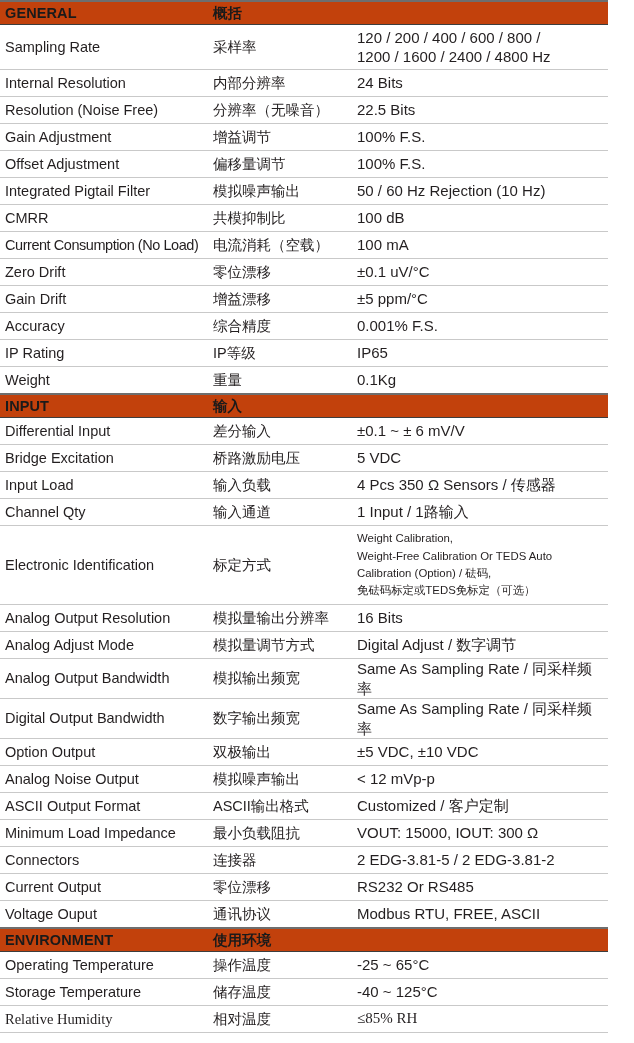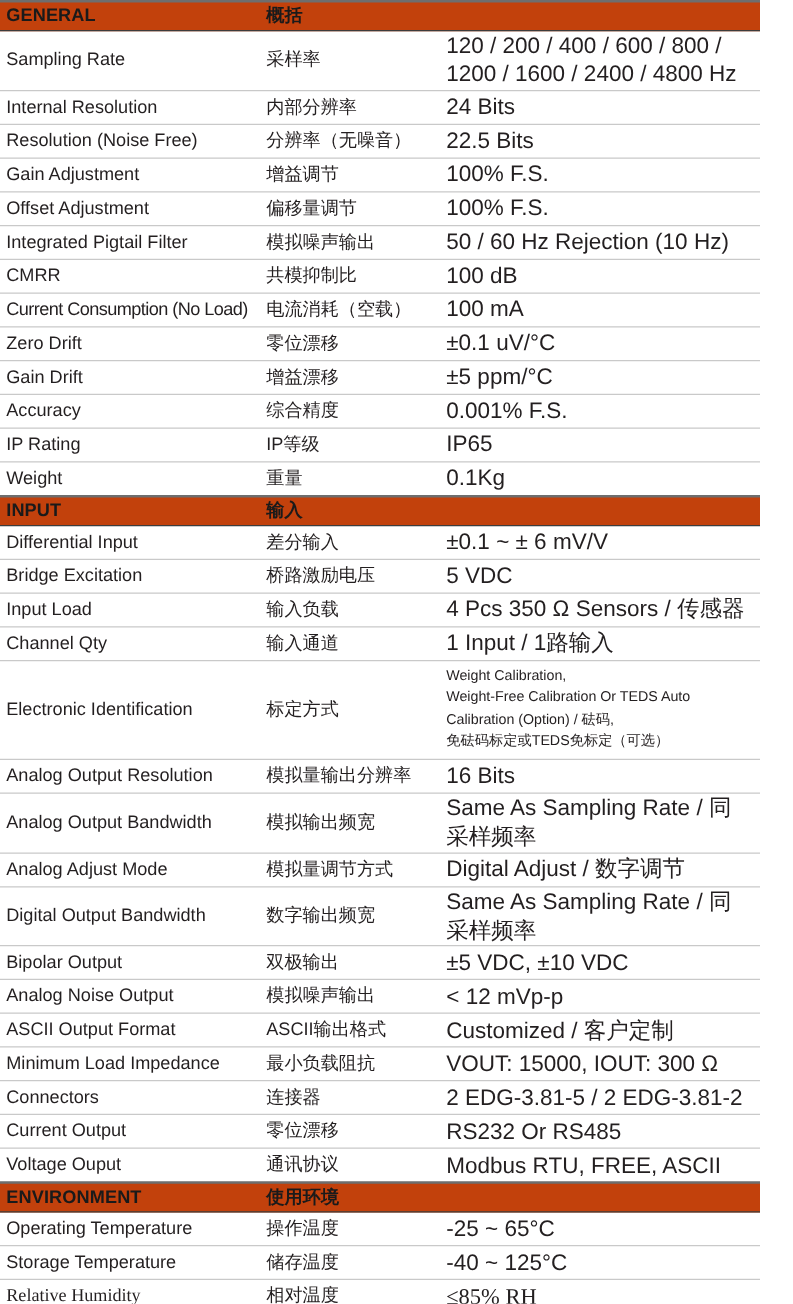--- a/index.html
+++ b/index.html
@@ -60,21 +60,21 @@
     color: #231f20;
     white-space: nowrap;
   }
   tr.spec-row .cell-zh {
     font-size: 14.5px;
     line-height: 1.25;
     color: #231f20;
     white-space: nowrap;
   }
   tr.spec-row .cell-val {
-    font-size: 18px;
+    font-size: 15px;
     line-height: 1.3;
     color: #231f20;
   }
 
   
   .cell-en.condensed {
     font-size: 13.4px;
     letter-spacing: -0.45px;
   }
 
@@ -198,36 +198,36 @@
         <td><span class="cell-en">Electronic Identification</span></td>
         <td><span class="cell-zh">标定方式</span></td>
         <td><span class="cell-val"><span class="vline">Weight Calibration,</span><span class="vline">Weight-Free Calibration Or TEDS Auto</span><span class="vline">Calibration (Option) / 砝码,</span><span class="vline">免砝码标定或TEDS免标定（可选）</span></span></td>
       </tr>
       <tr class="spec-row">
         <td><span class="cell-en">Analog Output Resolution</span></td>
         <td><span class="cell-zh">模拟量输出分辨率</span></td>
         <td><span class="cell-val"><span class="vline">16 Bits</span></span></td>
       </tr>
       <tr class="spec-row">
+        <td><span class="cell-en">Analog Adjust Mode</span></td>
+        <td><span class="cell-zh">模拟量调节方式</span></td>
+        <td><span class="cell-val"><span class="vline">Digital Adjust / 数字调节</span></span></td>
+      </tr>
+      <tr class="spec-row">
         <td><span class="cell-en">Analog Output Bandwidth</span></td>
         <td><span class="cell-zh">模拟输出频宽</span></td>
         <td><span class="cell-val"><span class="vline">Same As Sampling Rate / 同采样频率</span></span></td>
       </tr>
       <tr class="spec-row">
-        <td><span class="cell-en">Analog Adjust Mode</span></td>
-        <td><span class="cell-zh">模拟量调节方式</span></td>
-        <td><span class="cell-val"><span class="vline">Digital Adjust / 数字调节</span></span></td>
-      </tr>
-      <tr class="spec-row">
         <td><span class="cell-en">Digital Output Bandwidth</span></td>
         <td><span class="cell-zh">数字输出频宽</span></td>
         <td><span class="cell-val"><span class="vline">Same As Sampling Rate / 同采样频率</span></span></td>
       </tr>
       <tr class="spec-row">
-        <td><span class="cell-en">Bipolar Output</span></td>
+        <td><span class="cell-en">Option Output</span></td>
         <td><span class="cell-zh">双极输出</span></td>
         <td><span class="cell-val"><span class="vline">±5 VDC, ±10 VDC</span></span></td>
       </tr>
       <tr class="spec-row">
         <td><span class="cell-en">Analog Noise Output</span></td>
         <td><span class="cell-zh">模拟噪声输出</span></td>
         <td><span class="cell-val"><span class="vline">&lt; 12 mVp-p</span></span></td>
       </tr>
       <tr class="spec-row">
         <td><span class="cell-en">ASCII Output Format</span></td>

